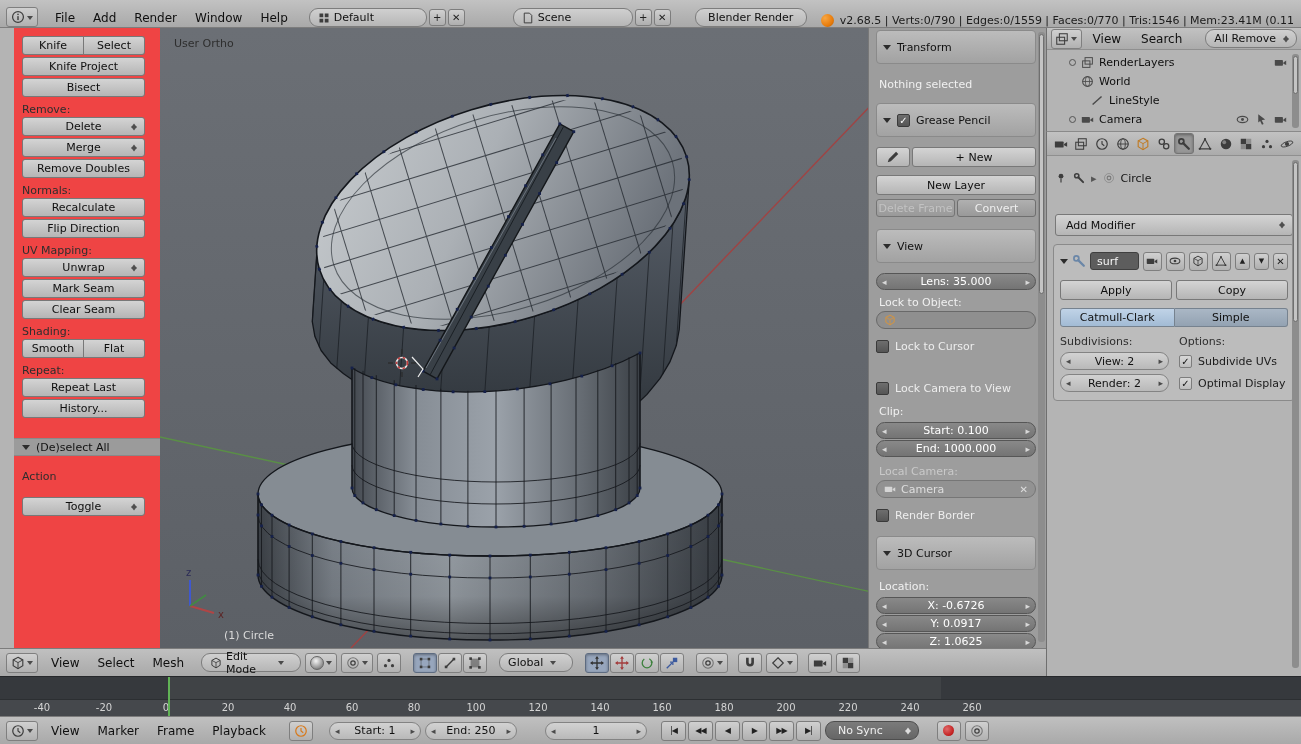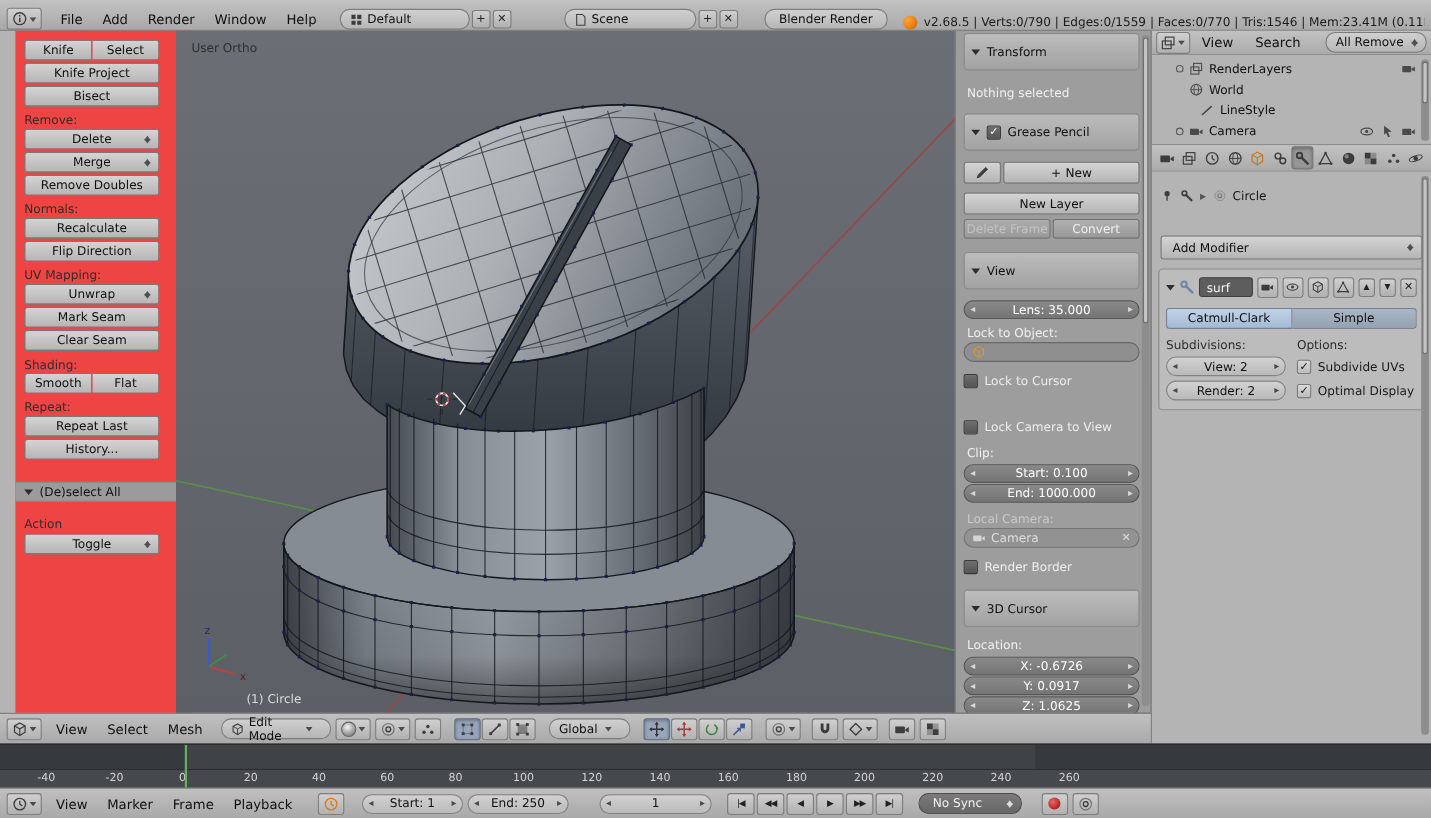--- a/index.html
+++ b/index.html
@@ -353,21 +353,21 @@
         <span>Repeat Last</span>
       </div>
     <div class="btnL" style="margin-top:2px">
         <span>History...</span>
       </div>
     <div class="pnlhdr">
       <span class="tri"></span>
       <span>(De)select All</span>
     </div>
     <div class="lblS" style="margin-top:14px">Action</div>
-    <div class="btnL" style="margin-top:2px">
+    <div class="btnL" style="margin-top:14px">
         <span>Toggle</span>
         <span class="dda"></span>
       </div>
   </div>
 
   <div id="viewport" class="r">
     <svg id="vp3d" width="886" height="620">
         <defs>
           <linearGradient id="bgG" x1="0" y1="0" x2="0" y2="1">
             <stop offset="0" stop-color="#6b6f75"></stop>
@@ -943,20 +943,28 @@
         <div class="sqbtn" style="margin-left:auto;font-size:7px">
             <span>▲</span>
           </div>
         <div class="sqbtn" style="font-size:7px">
             <span>▼</span>
           </div>
         <div class="sqbtn">
             <span>✕</span>
           </div>
       </div>
+      <div class="row2" style="margin-top:8px;gap:4px">
+        <div class="btnL" style="flex:1;height:20px">
+            <span>Apply</span>
+          </div>
+        <div class="btnL" style="flex:1;height:20px">
+            <span>Copy</span>
+          </div>
+      </div>
       <div class="seg">
         <div class="sg sel">
             <span>Catmull-Clark</span>
           </div>
         <div class="sg uns">
             <span>Simple</span>
           </div>
       </div>
       <div class="modcols">
         <div>
@@ -1153,21 +1161,21 @@
       <span class="na r">▸</span>
     </div>
     <div id="tl-playback" class="grp" style="margin-left:10px;gap:2px">
         <div class="pbbtn">|◀</div>
         <div class="pbbtn">◀◀</div>
         <div class="pbbtn">◀</div>
         <div class="pbbtn">▶</div>
         <div class="pbbtn">▶▶</div>
         <div class="pbbtn">▶|</div>
       </div>
-    <div class="fieldD" style="width:94px;margin-left:10px">
+    <div class="fieldD" style="width:94px;margin-left:0">
       <span>No Sync</span>
       <span class="dda"></span>
     </div>
     <div class="tbtn" style="margin-left:14px">
         <span class="reddot"></span>
       </div>
     <div class="tbtn">
         <svg class="ic">
           <use href="#i-propc"></use>
         </svg>

